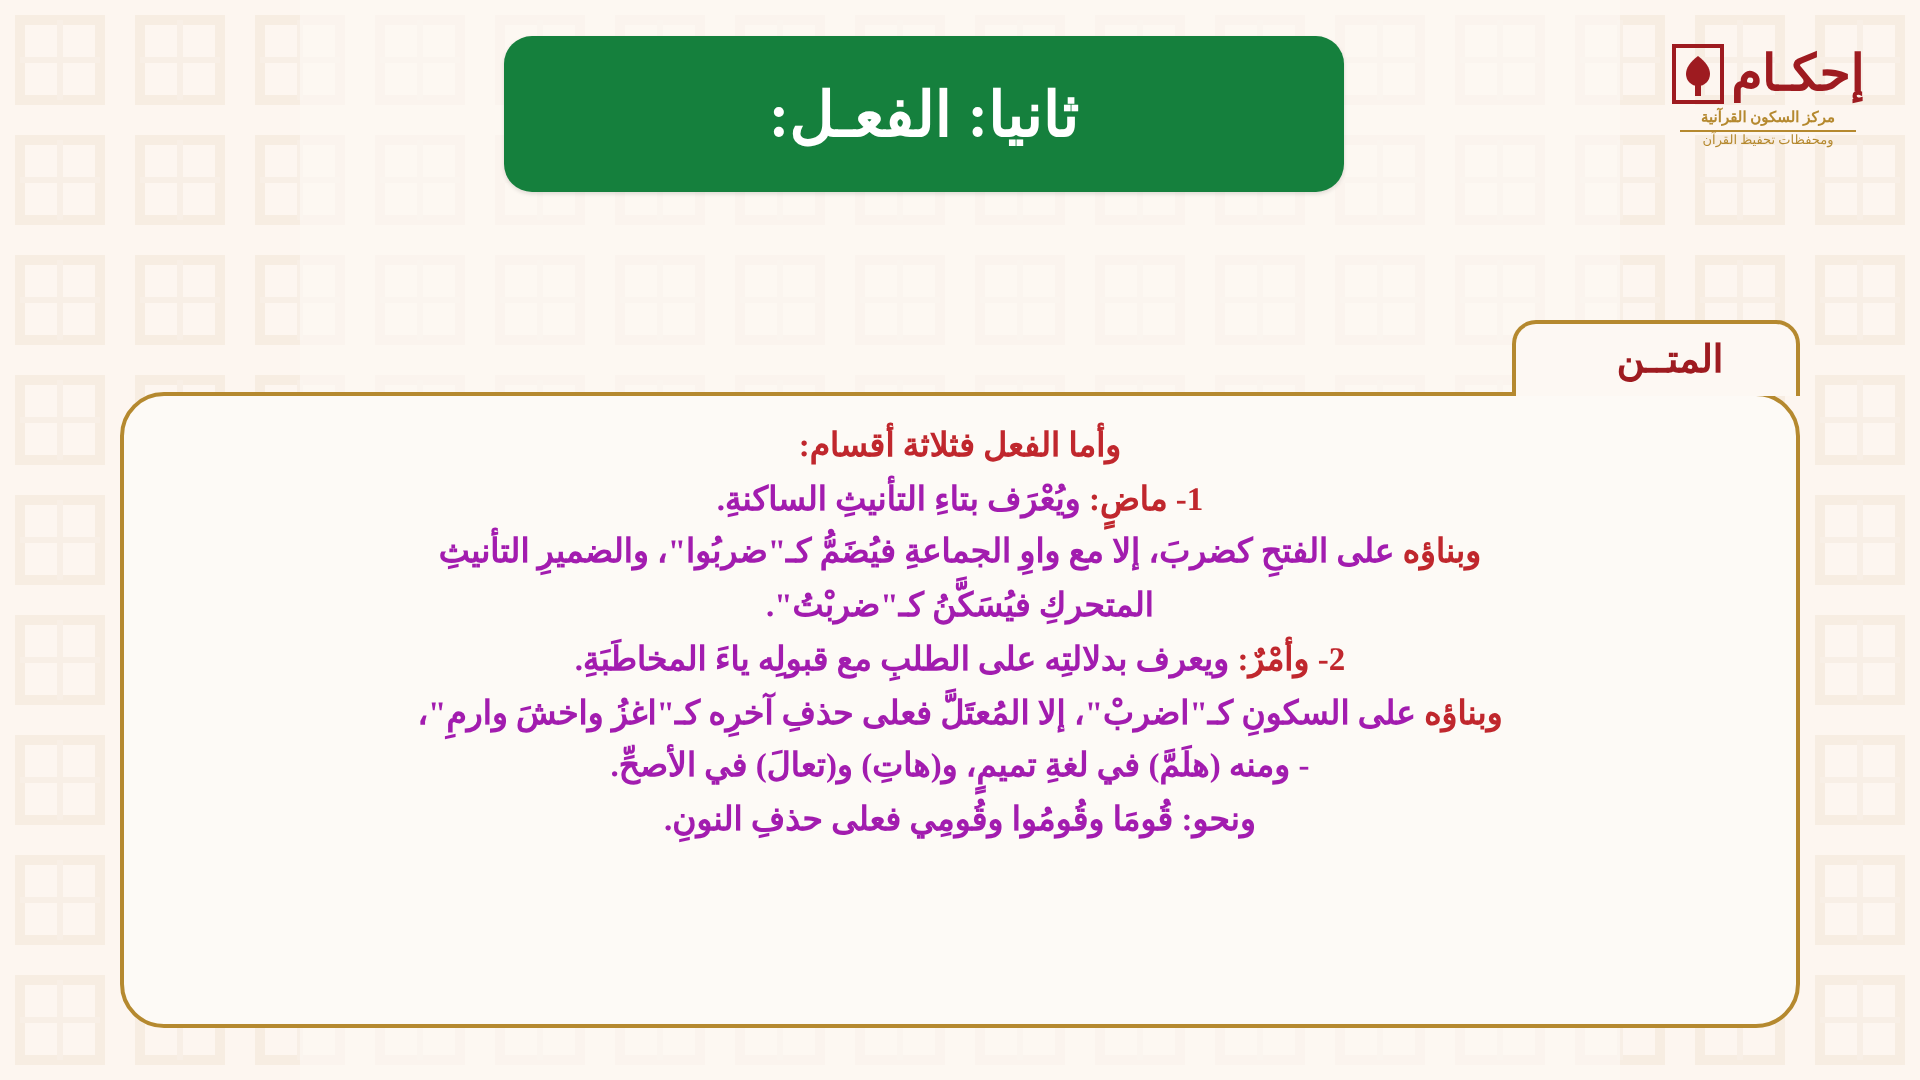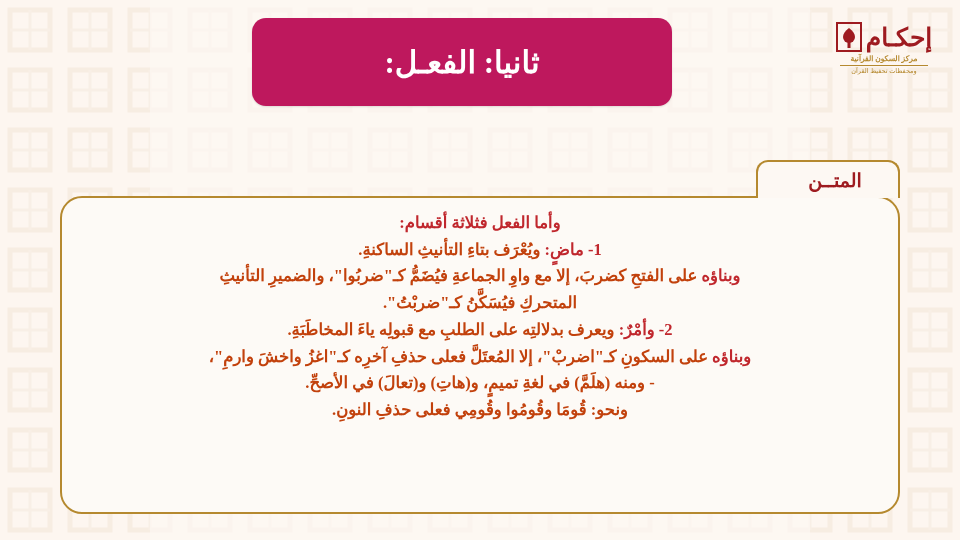--- a/index.html
+++ b/index.html
@@ -23,22 +23,22 @@
     opacity: 0.5;
   }
   .bg-pattern svg { display: block; width: 100%; height: 100%; }
 
   
   .title-banner {
     position: absolute;
     top: 18px;
     left: 252px;
     width: 420px;
-    height: 88px;
-    background: #be185d;
+    height: 78px;
+    background: #15803d;
     border-radius: 14px;
     display: flex;
     align-items: center;
     justify-content: center;
     box-shadow: 0 1px 2px rgba(0,0,0,0.12);
   }
   .title-banner span {
     color: #ffffff;
     font-size: 31px;
     font-weight: bold;
@@ -129,21 +129,21 @@
   }
   .content-box .line {
     font-size: 16.5px;
     line-height: 1.62;
     color: #1b1b1b;
     font-weight: bold;
     text-align: center;
     white-space: nowrap;
   }
   .red { color: #c0272d; }
-  .dark { color: #c2410c; }
+  .dark { color: #a21caf; }
 </style>
 </head>
 <body>
 
 <div class="bg-pattern">
   <svg viewBox="0 0 960 540" preserveAspectRatio="none" xmlns="http://www.w3.org/2000/svg">
     <defs>
       <pattern id="arab" width="120" height="120" patternUnits="userSpaceOnUse">
         <rect width="120" height="120" fill="#fdf6ef"></rect>
         <path d="M10 10 H50 V50 H10 Z M70 10 H110 V50 H70 Z M10 70 H50 V110 H10 Z M70 70 H110 V110 H70 Z" fill="none" stroke="#f3e3d3" stroke-width="5"></path>

